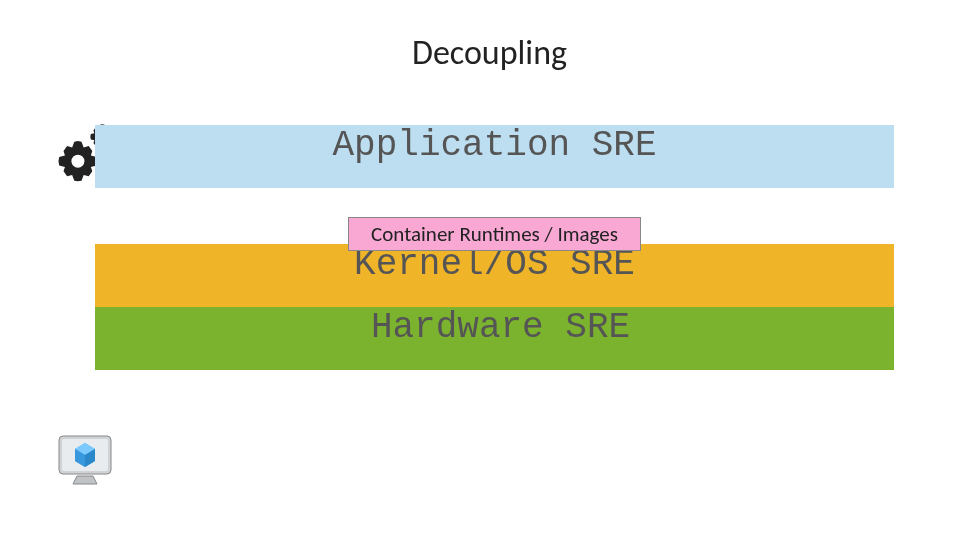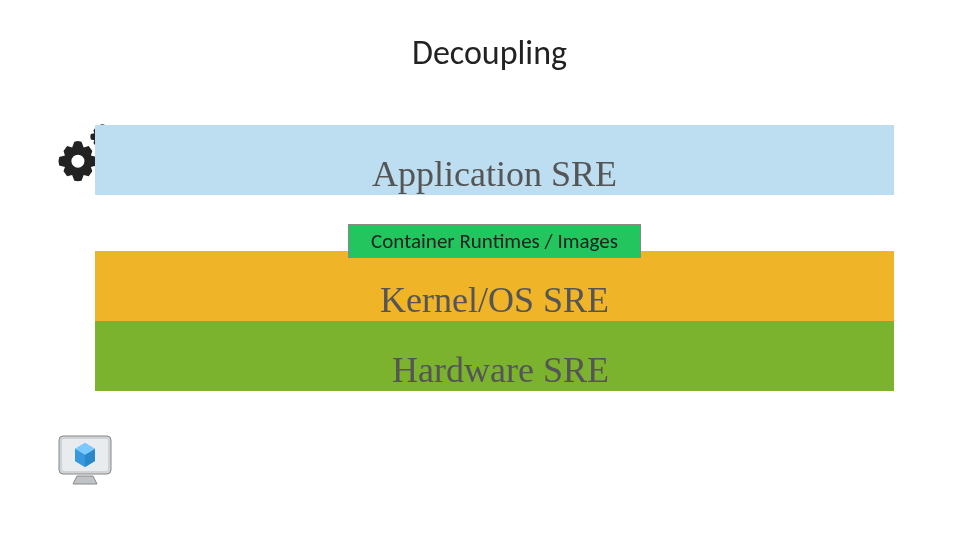--- a/index.html
+++ b/index.html
@@ -21,44 +21,44 @@
     font-family: "Segoe UI", Calibri, Arial, sans-serif;
   }
   .stack {
     position: absolute;
     left: 95px;
     right: 85px;
     top: 125px;
   }
   .layer {
     position: relative;
-    height: 70px;
+    height: 63px;
     display: flex;
-    align-items: flex-end;
+    align-items: flex-start;
     justify-content: center;
     font-size: 36px;
     color: #555;
-    font-family: Liberation Serif, serif;
+    font-family: Liberation Mono, monospace;
   }
   .layer-app { background: #bcdef0; margin-bottom: 36px; }
   .layer-cluster { background: #f3d0b8; margin-bottom: 0; }
   .layer-kernel { background: #f0b429; margin-bottom: 0; }
   .layer-hardware { background: #7cb32e; padding-left: 12px; }
   .interface {
     position: relative;
     height: 36px;
     display: flex;
     align-items: center;
     justify-content: center;
     z-index: 2;
     margin-top: -8px;
     margin-bottom: -8px;
   }
   .interface-box {
-    background: #22c55e;
+    background: #f9a8d4;
     border: 1px solid #888;
     padding: 3px 22px;
     font-size: 21px;
     color: #222;
     font-family: "Segoe UI", Calibri, Arial, sans-serif;
   }
   .gears-icon {
     position: absolute;
     left: 52px;
     top: 118px;

